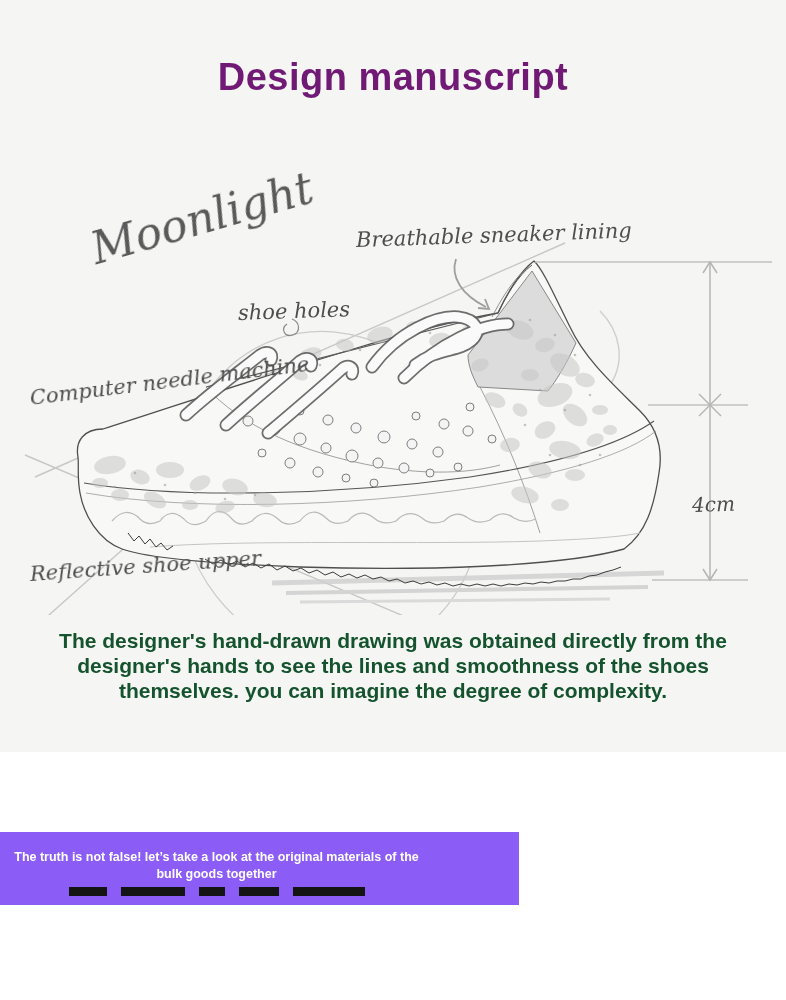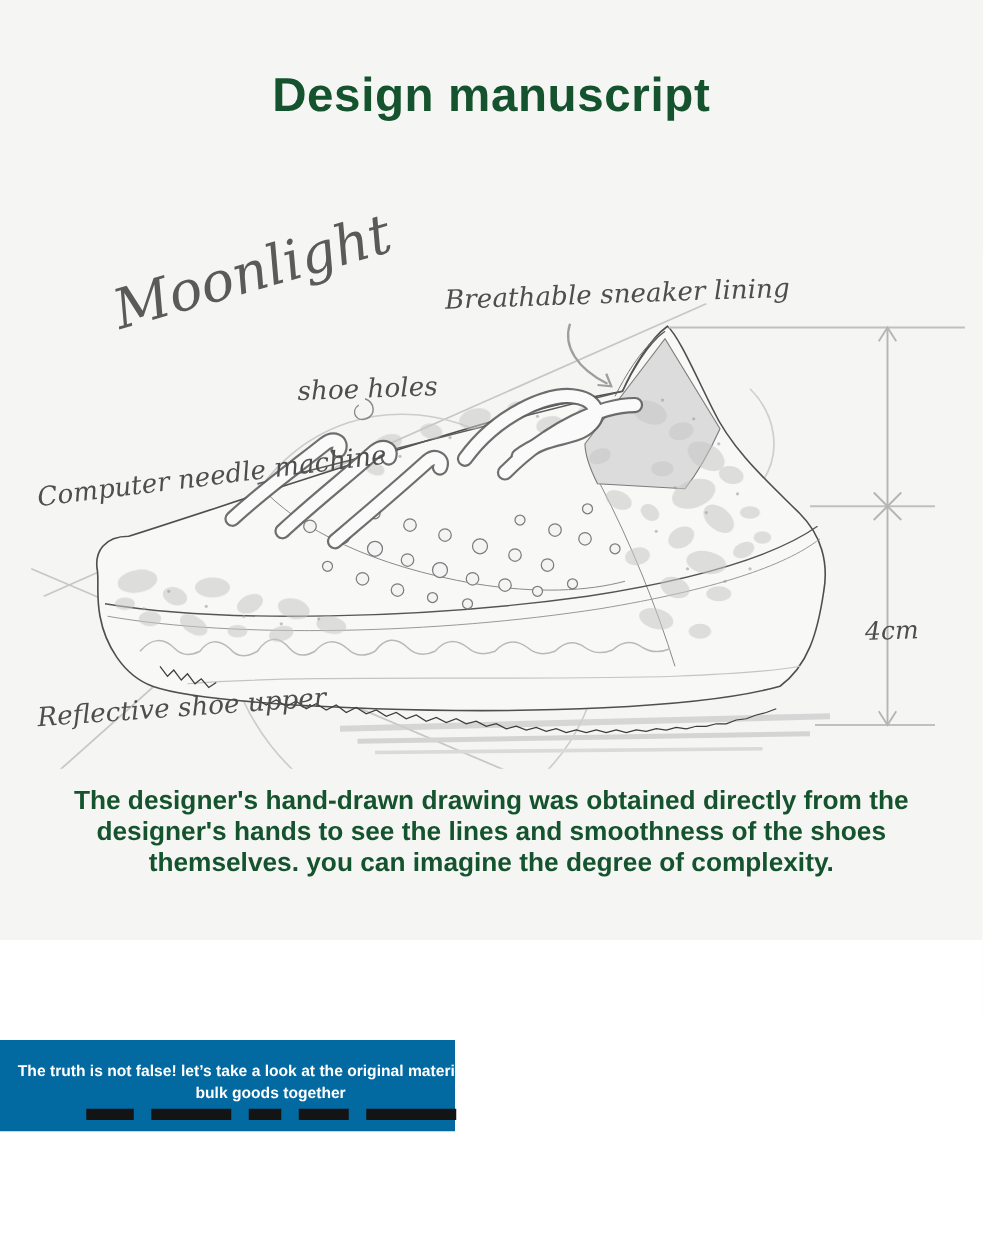--- a/index.html
+++ b/index.html
@@ -2,37 +2,37 @@
 <html><head>
 <meta charset="utf-8">
 <style>
   html,body{margin:0;padding:0;}
   body{font-family:"Liberation Sans", sans-serif; background:#ffffff;}
   .page{position:relative;width:786px;height:1000px;overflow:hidden;background:#ffffff;}
   .top-section{position:absolute;left:0;top:0;width:786px;height:752px;background:#f5f5f3;}
   .bottom-section{position:absolute;left:0;top:752px;width:786px;height:248px;background:#ffffff;}
 
   .title{position:absolute;left:0;top:56px;width:786px;text-align:center;
-         font-size:38px;font-weight:800;color:#14532d;letter-spacing:.5px;}
+         font-size:38px;font-weight:800;color:#701a75;letter-spacing:.5px;}
 
   .sketch-svg{position:absolute;left:0;top:215px;width:786px;height:400px;}
 
   .hand{position:absolute;font-family:"DejaVu Serif", serif;font-style:italic;
         color:#4e4e4e;white-space:nowrap;transform-origin:left center;}
   .hand-moonlight{left:92px;top:224px;font-size:44px;transform:rotate(-16deg);color:#5a5a5a;}
   .hand-breathable{left:356px;top:228px;font-size:21px;transform:rotate(-2deg);}
   .hand-shoeholes{left:238px;top:301px;font-size:21px;transform:rotate(-2deg);}
   .hand-needle{left:30px;top:386px;font-size:21px;transform:rotate(-7deg);}
   .hand-reflective{left:30px;top:562px;font-size:21px;transform:rotate(-4deg);}
   .hand-4cm{left:692px;top:493px;font-size:20px;transform:rotate(-2deg);}
 
   .description{position:absolute;left:20px;top:628px;width:746px;text-align:center;
                font-size:21px;line-height:1.2;font-weight:700;color:#14532d;}
 
-  .banner{position:absolute;left:180px;top:832px;width:364px;height:73px;background:#0369a1;}
+  .banner{position:absolute;left:180px;top:832px;width:519px;height:73px;background:#8b5cf6;}
   .banner-text{position:absolute;left:0;top:17px;width:433px;padding:0 14px;box-sizing:border-box;
                text-align:center;color:#ffffff;font-size:12.5px;font-weight:700;line-height:1.35;}
   .banner-ghost{position:absolute;left:0;bottom:9px;width:433px;display:flex;justify-content:center;gap:14px;}
   .banner-ghost span{display:block;height:9px;background:#141414;}
 </style>
 </head>
 <body>
 
 <div class="page">
   <div class="top-section">

